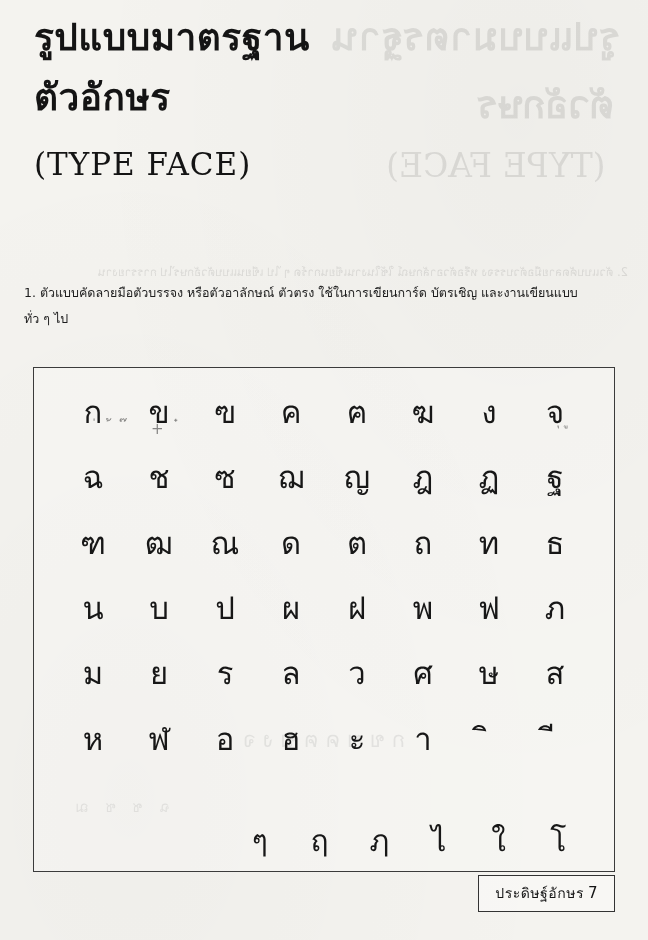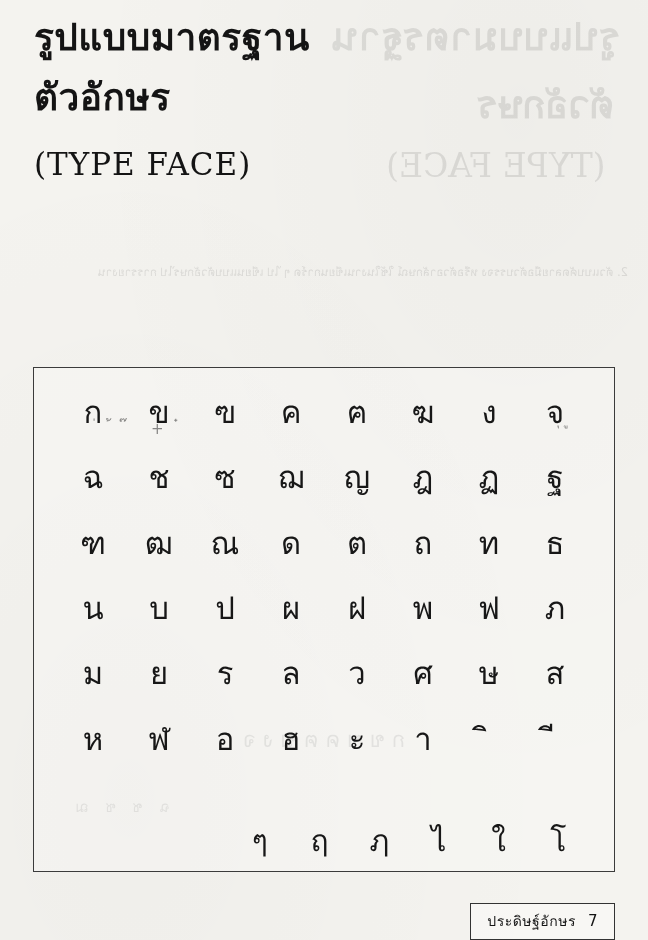--- a/index.html
+++ b/index.html
@@ -162,30 +162,30 @@
     left: 560px;
     top: 410px;
     font-size: 13px;
     color: rgba(40,40,40,0.5);
     letter-spacing: 4px;
   }
 
   .footer-tag {
     position: absolute;
     right: 33px;
-    bottom: 0;
+    bottom: 28px;
     border: 1.5px solid #333;
     background: rgba(255,255,255,0.35);
     padding: 6px 16px 7px 16px;
     font-size: 14px;
     letter-spacing: 0.5px;
     color: #141414;
     display: flex;
     align-items: baseline;
-    gap: 12px;
+    gap: 4px;
   }
   .footer-tag .pg {
     font-family: "DejaVu Sans", sans-serif;
     font-size: 15px;
   }
 </style>
 </head>
 <body>
 
 <div class="page">
@@ -198,20 +198,21 @@
 การรายงาน</div>
   <div class="ghost ghost-block">ก ข ฃ ค ฅ ฆ ง จ</div>
   <div class="ghost ghost-small">ฉ ช ซ ฌ</div>
 
   <div class="title-block">
     <div class="title-line">รูปแบบมาตรฐาน</div>
     <div class="title-line">ตัวอักษร</div>
     <div class="title-latin">(TYPE  FACE)</div>
   </div>
 
+  <div class="body-para">1. ตัวแบบคัดลายมือตัวบรรจง  หรือตัวอาลักษณ์  ตัวตรง ใช้ในการเขียนการ์ด  บัตรเชิญ  และงานเขียนแบบทั่ว ๆ ไป</div>
 
   <div class="chart-box">
     <div class="grid">
 
       <div class="row">
         <div class="cell">ก</div>
         <div class="cell">ข</div>
         <div class="cell">ฃ</div>
         <div class="cell">ค</div>
         <div class="cell">ฅ</div>

